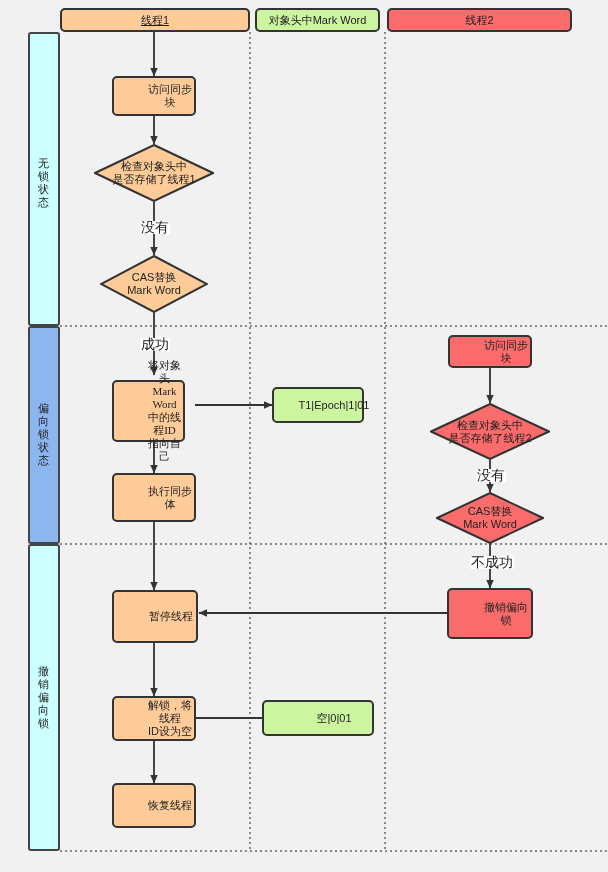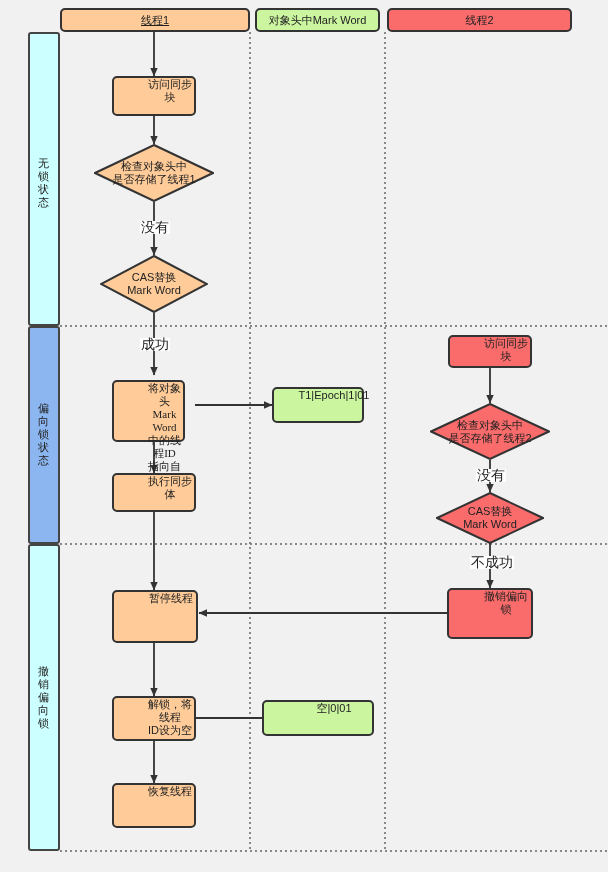--- a/index.html
+++ b/index.html
@@ -19,21 +19,21 @@
     left: 0; top: 0;
     width: 608px;
     height: 872px;
   }
   .node {
     position: absolute;
     box-sizing: border-box;
     border: 2px solid #333333;
     border-radius: 5px;
     display: flex;
-    align-items: flex-start;
+    align-items: center;
     justify-content: center;
     text-align: center;
     font-size: 11px;
     line-height: 13px;
     color: #222222;
     white-space: pre-line;
     z-index: 3;
     padding-left: 32px;
   }
   .orange { background: #ffcc99; }
@@ -197,21 +197,21 @@
 
   <div class="edge-label" style="left:140px; top:338px;">成功</div>
 
   <div class="node orange" style="left:112px; top:380px; width:73px; height:62px;font-family:Liberation Serif, serif;">
     <span>将对象头
 Mark Word
 中的线程ID
 指向自己</span>
   </div>
 
-  <div class="node orange" style="left:112px; top:473px; width:84px; height:39px;">
+  <div class="node orange" style="left:112px; top:473px; width:84px; height:49px;">
     <span>执行同步体</span>
   </div>
 
   <div class="node orange" style="left:112px; top:696px; width:84px; height:45px;">
     <span>解锁，将线程
 ID设为空</span>
   </div>
 
   <div class="node orange" style="left:112px; top:590px; width:86px; height:53px;">
     <span>暂停线程</span>

